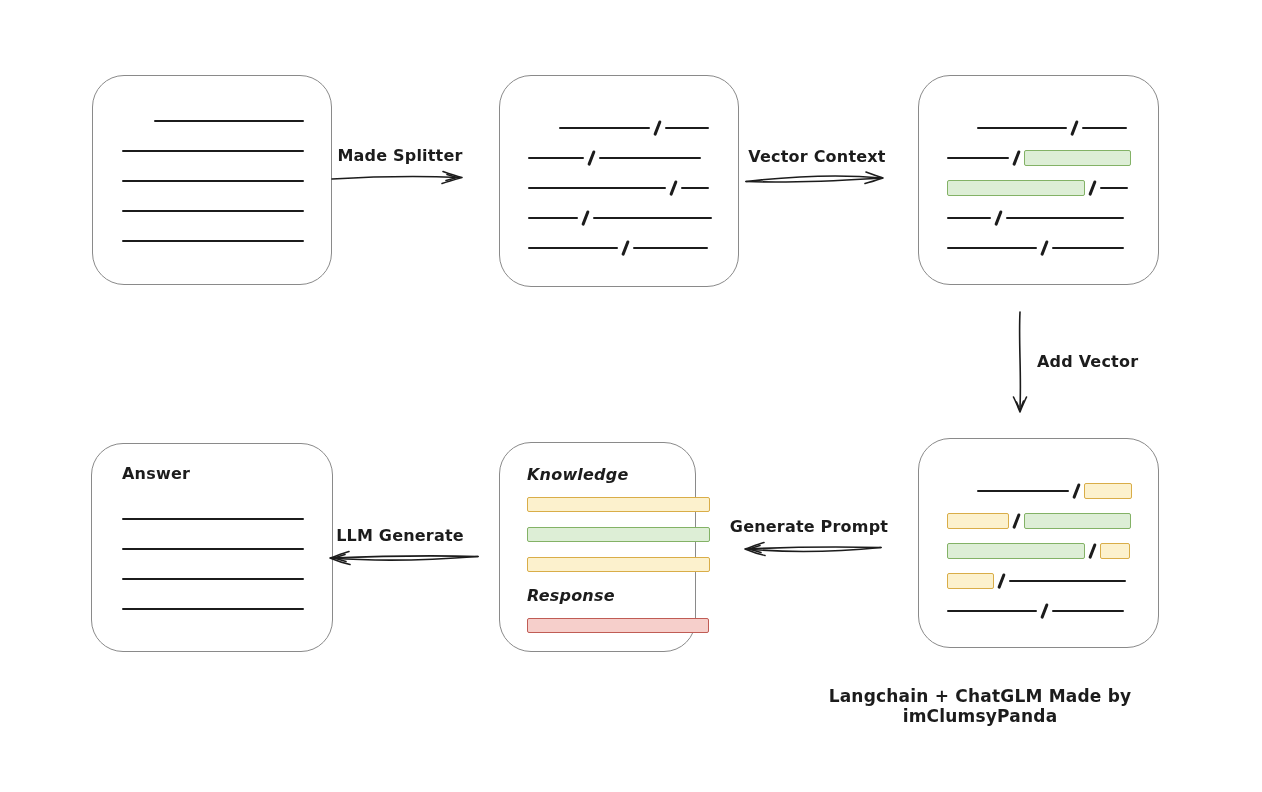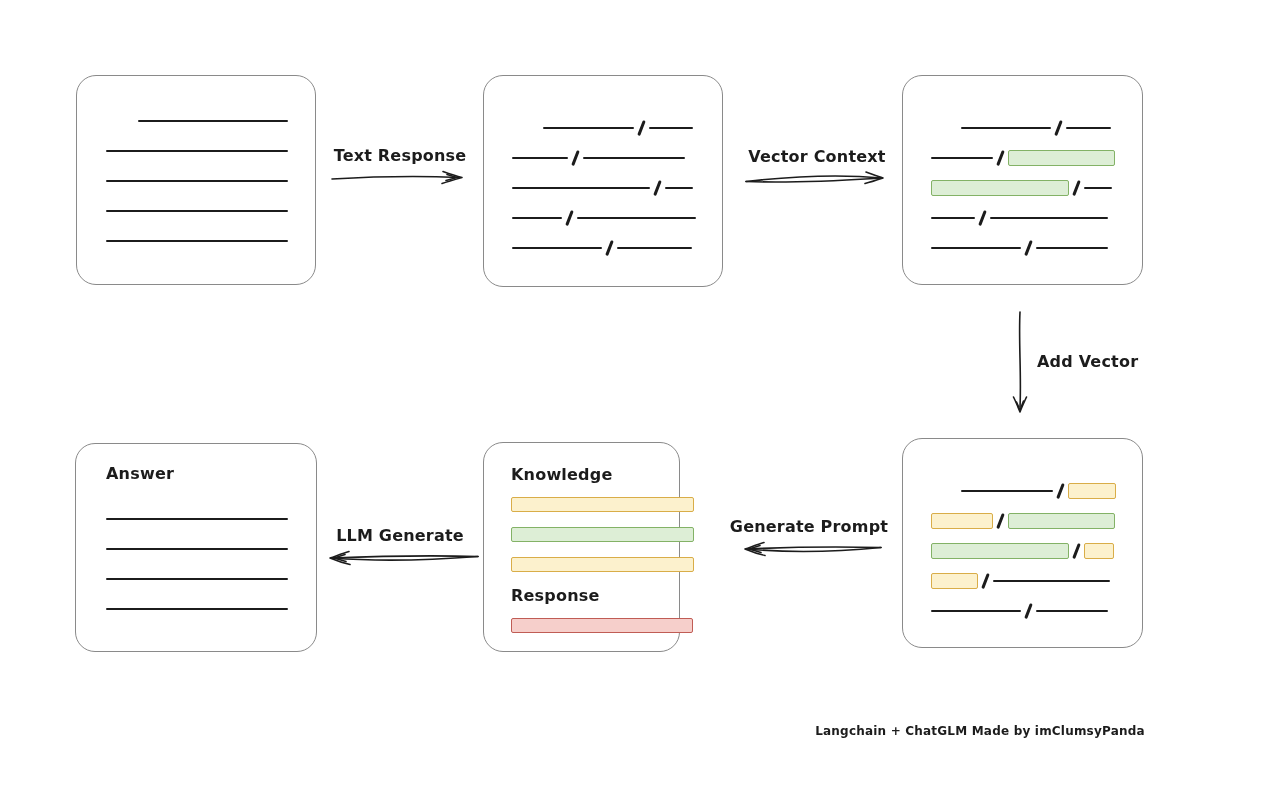--- a/index.html
+++ b/index.html
@@ -4,27 +4,27 @@
 <style>
   html,body{margin:0;padding:0;background:#ffffff;}
   body{
     width:1262px;height:792px;position:relative;overflow:hidden;
     font-family:"DejaVu Sans","Liberation Sans",sans-serif;
     color:var(--line,#1c1c1c);
   }
   .node{
     position:absolute;background:#ffffff;
     border:1.5px solid var(--box-border,#8a8a8a);
-    border-radius:20px;box-sizing:border-box;
+    border-radius:32px;box-sizing:border-box;margin-left:16px;
   }
   #node-document{left:76px;top:75px;width:240px;height:210px;}
   #node-chunks{left:483px;top:75px;width:240px;height:212px;}
   #node-chunks-matched{left:902px;top:75px;width:241px;height:210px;}
   #node-chunks-context{left:902px;top:438px;width:241px;height:210px;}
-  #node-prompt{left:483px;top:442px;width:197px;height:210px;}
+  #node-prompt{left:483px;top:442px;width:197px;height:210px;font-style:italic;}
   #node-answer{left:75px;top:443px;width:242px;height:209px;}
 
   .rows{box-sizing:border-box;}
   #node-document .rows{padding:30px 28px 0 29px;}
   #node-chunks .rows,#node-chunks-matched .rows,#node-chunks-context .rows{padding:37px 26px 0 28px;}
   .row{display:flex;align-items:center;height:30px;box-sizing:border-box;}
   .seg{flex:none;}
   .seg.line{height:2px;background:var(--line,#1c1c1c);border-radius:2px;}
   .seg.slash{
     width:2.5px;height:16px;background:var(--line,#1c1c1c);
@@ -55,22 +55,22 @@
   #edge-vector-search{left:744px;top:147px;width:146px;}
   #edge-generate-prompt{left:735px;top:517px;width:148px;justify-content:space-between;}
   #edge-llm-response{left:320px;top:526px;width:160px;}
   #edge-add-context{left:1007px;top:309px;width:160px;height:108px;display:block;}
   #edge-add-context .edge-label{position:absolute;left:30px;top:43px;text-align:left;}
   #edge-add-context svg{position:absolute;left:0;top:0;}
 
   svg.arrow path{stroke:var(--line,#1c1c1c);stroke-width:1.6;fill:none;stroke-linecap:round;stroke-linejoin:round;}
 
   .caption{
-    position:absolute;left:760px;top:724px;width:440px;text-align:center;
-    font-size:12px;font-weight:600;letter-spacing:.2px;color:var(--line,#1c1c1c);
+    position:absolute;left:760px;top:686px;width:440px;text-align:center;
+    font-size:17px;font-weight:600;letter-spacing:.2px;color:var(--line,#1c1c1c);
   }
 </style>
 </head>
 <body>
 
 <div class="node" id="node-document">
   <div class="rows">
       <div class="row" style="padding-left: 32px;">
         <div class="seg line" style="width: 150px;"></div>
       </div>
@@ -216,21 +216,21 @@
           <div class="seg line" style="width: 182px;"></div>
         </div>
         <div class="row">
           <div class="seg line" style="width: 182px;"></div>
         </div>
       </div>
   </div>
 </div>
 
 <div class="edge" id="edge-text-splitter">
-  <div class="edge-label">Text Response</div>
+  <div class="edge-label">Made Splitter</div>
   <svg class="arrow" width="140" height="20" viewBox="0 0 140 20">
     <path d="M2,11 C45,8.5 95,8 129,9.5"></path>
     <path d="M113,3.5 C120,6 126,8 132,9.5 C125,11.5 118,13.5 112,15.5"></path>
     <path d="M117,6.5 L127,9.5 L116,12.5"></path>
   </svg>
 </div>
 
 <div class="edge" id="edge-vector-search">
   <div class="edge-label">Vector Context</div>
   <svg class="arrow" width="146" height="20" viewBox="0 0 146 20">

